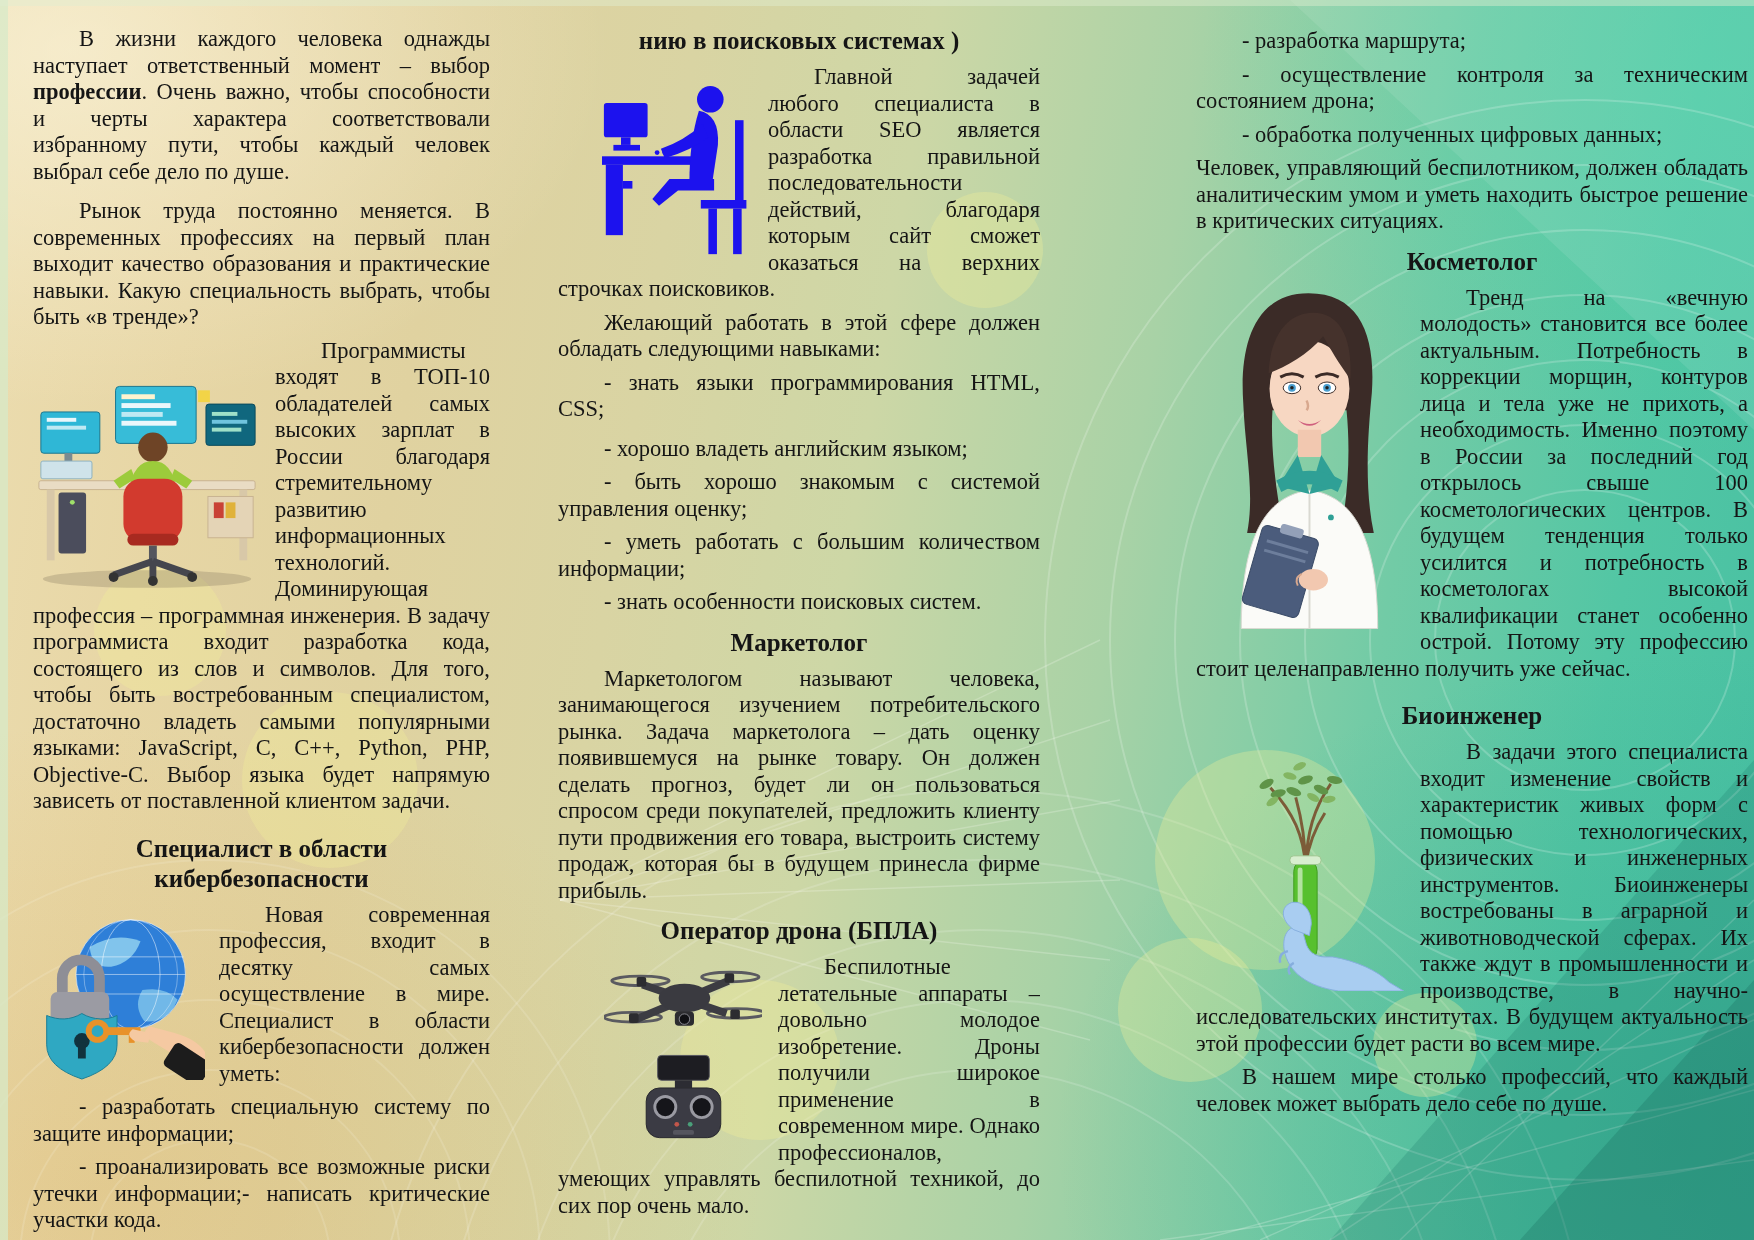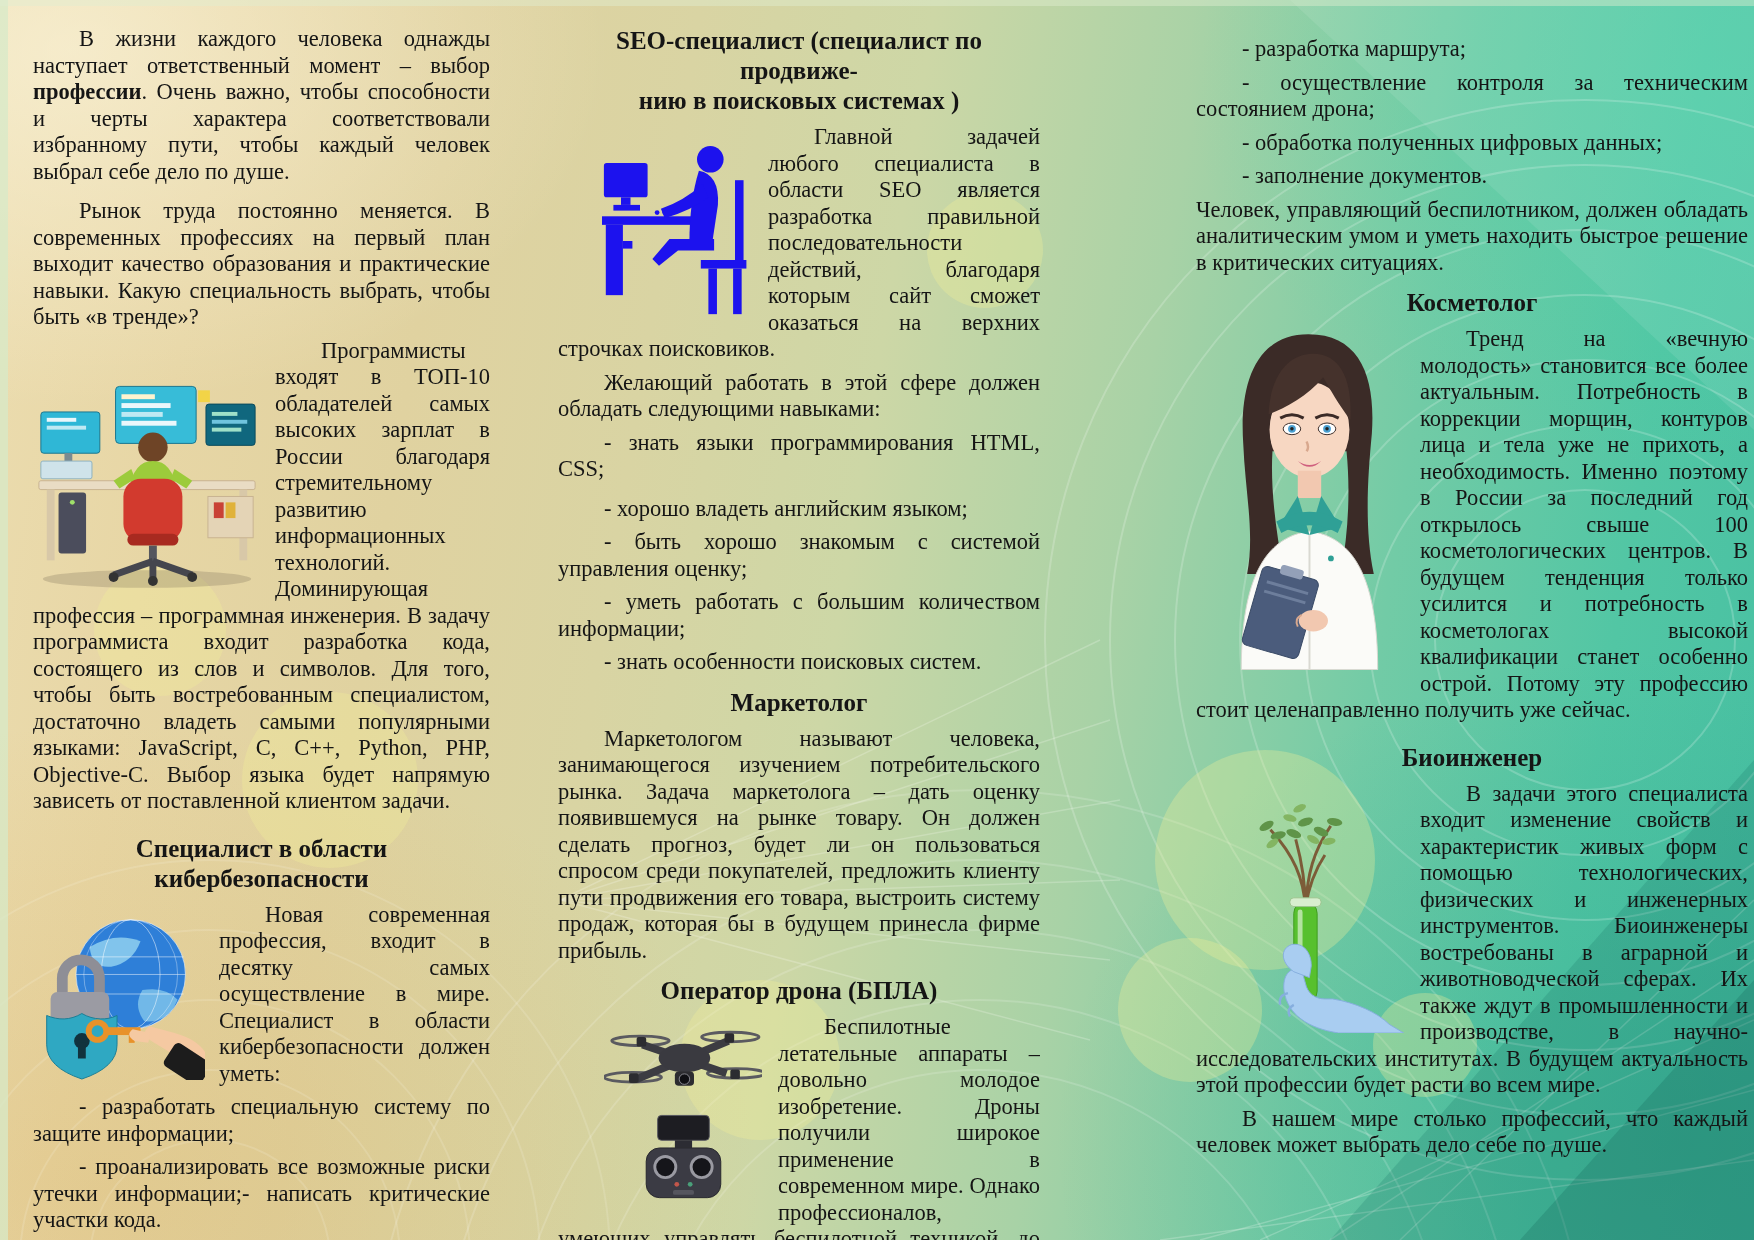--- a/index.html
+++ b/index.html
@@ -193,21 +193,20 @@
         <p class="ind">Новая современная профессия, входит в десятку самых осуществление в мире. Специалист в области кибербезопасности должен уметь:</p>
         <div class="clr"></div>
       </div>
 
       <p class="ind">- разработать специальную систему по защите информации;</p>
       <p class="ind">- проанализировать все возможные риски утечки информации;- написать критические участки кода.</p>
     </div>
 
     <div class="panel p2">
       <h2 style="margin-top:0">
-          <span class="ln">SEO-специалист (специалист по продвиже-</span>
           <span class="ln">нию в поисковых системах )</span>
         </h2>
 
       <div>
         <svg class="fl seo-img" width="152" height="192" viewBox="0 0 160 200">
           <g fill="#1c12ee">
             <rect x="2" y="38" width="46" height="36" rx="3"></rect>
             <rect x="20" y="74" width="10" height="8"></rect>
             <rect x="12" y="82" width="28" height="6"></rect>
             <circle cx="58" cy="90" r="2.5"></circle>
@@ -269,24 +268,23 @@
             <rect x="72" y="182" width="22" height="5" rx="2" fill="#55555e"></rect>
           </g>
         </svg>
         <p class="ind">Беспилотные летательные аппараты – довольно молодое изобретение. Дроны получили широкое применение в современном мире. Однако профессионалов, умеющих управлять беспилотной техникой, до сих пор очень мало.</p>
         <div class="clr"></div>
       </div>
 
     </div>
 
     <div class="panel p3">
-      <p class="ind" style="margin-top:10px">- разработка маршрута;</p>
+      <p class="ind" style="margin-top:2px">- разработка маршрута;</p>
       <p class="ind">- осуществление контроля за техническим состоянием дрона;</p>
       <p class="ind">- обработка полученных цифровых данных;</p>
-      <p class="ind">- заполнение документов.</p>
       <p>Человек, управляющий беспилотником, должен обладать аналитическим умом и уметь находить быстрое решение в критических ситуациях.</p>
 
       <h2>Косметолог</h2>
 
       <div>
         <svg class="fl cosmo-img" width="190" height="342" viewBox="0 0 195 350">
           <g>
             <path d="M97 6 C42 6 26 58 30 118 C32 168 42 210 34 252 L72 252 C62 202 58 158 60 126 L136 126 C140 166 138 210 130 252 L164 252 C154 205 158 150 162 108 C166 50 150 6 97 6 Z" fill="#3b2b27"></path>
           </g>
           <ellipse cx="98" cy="104" rx="41" ry="49" fill="#f7d7c2"></ellipse>

